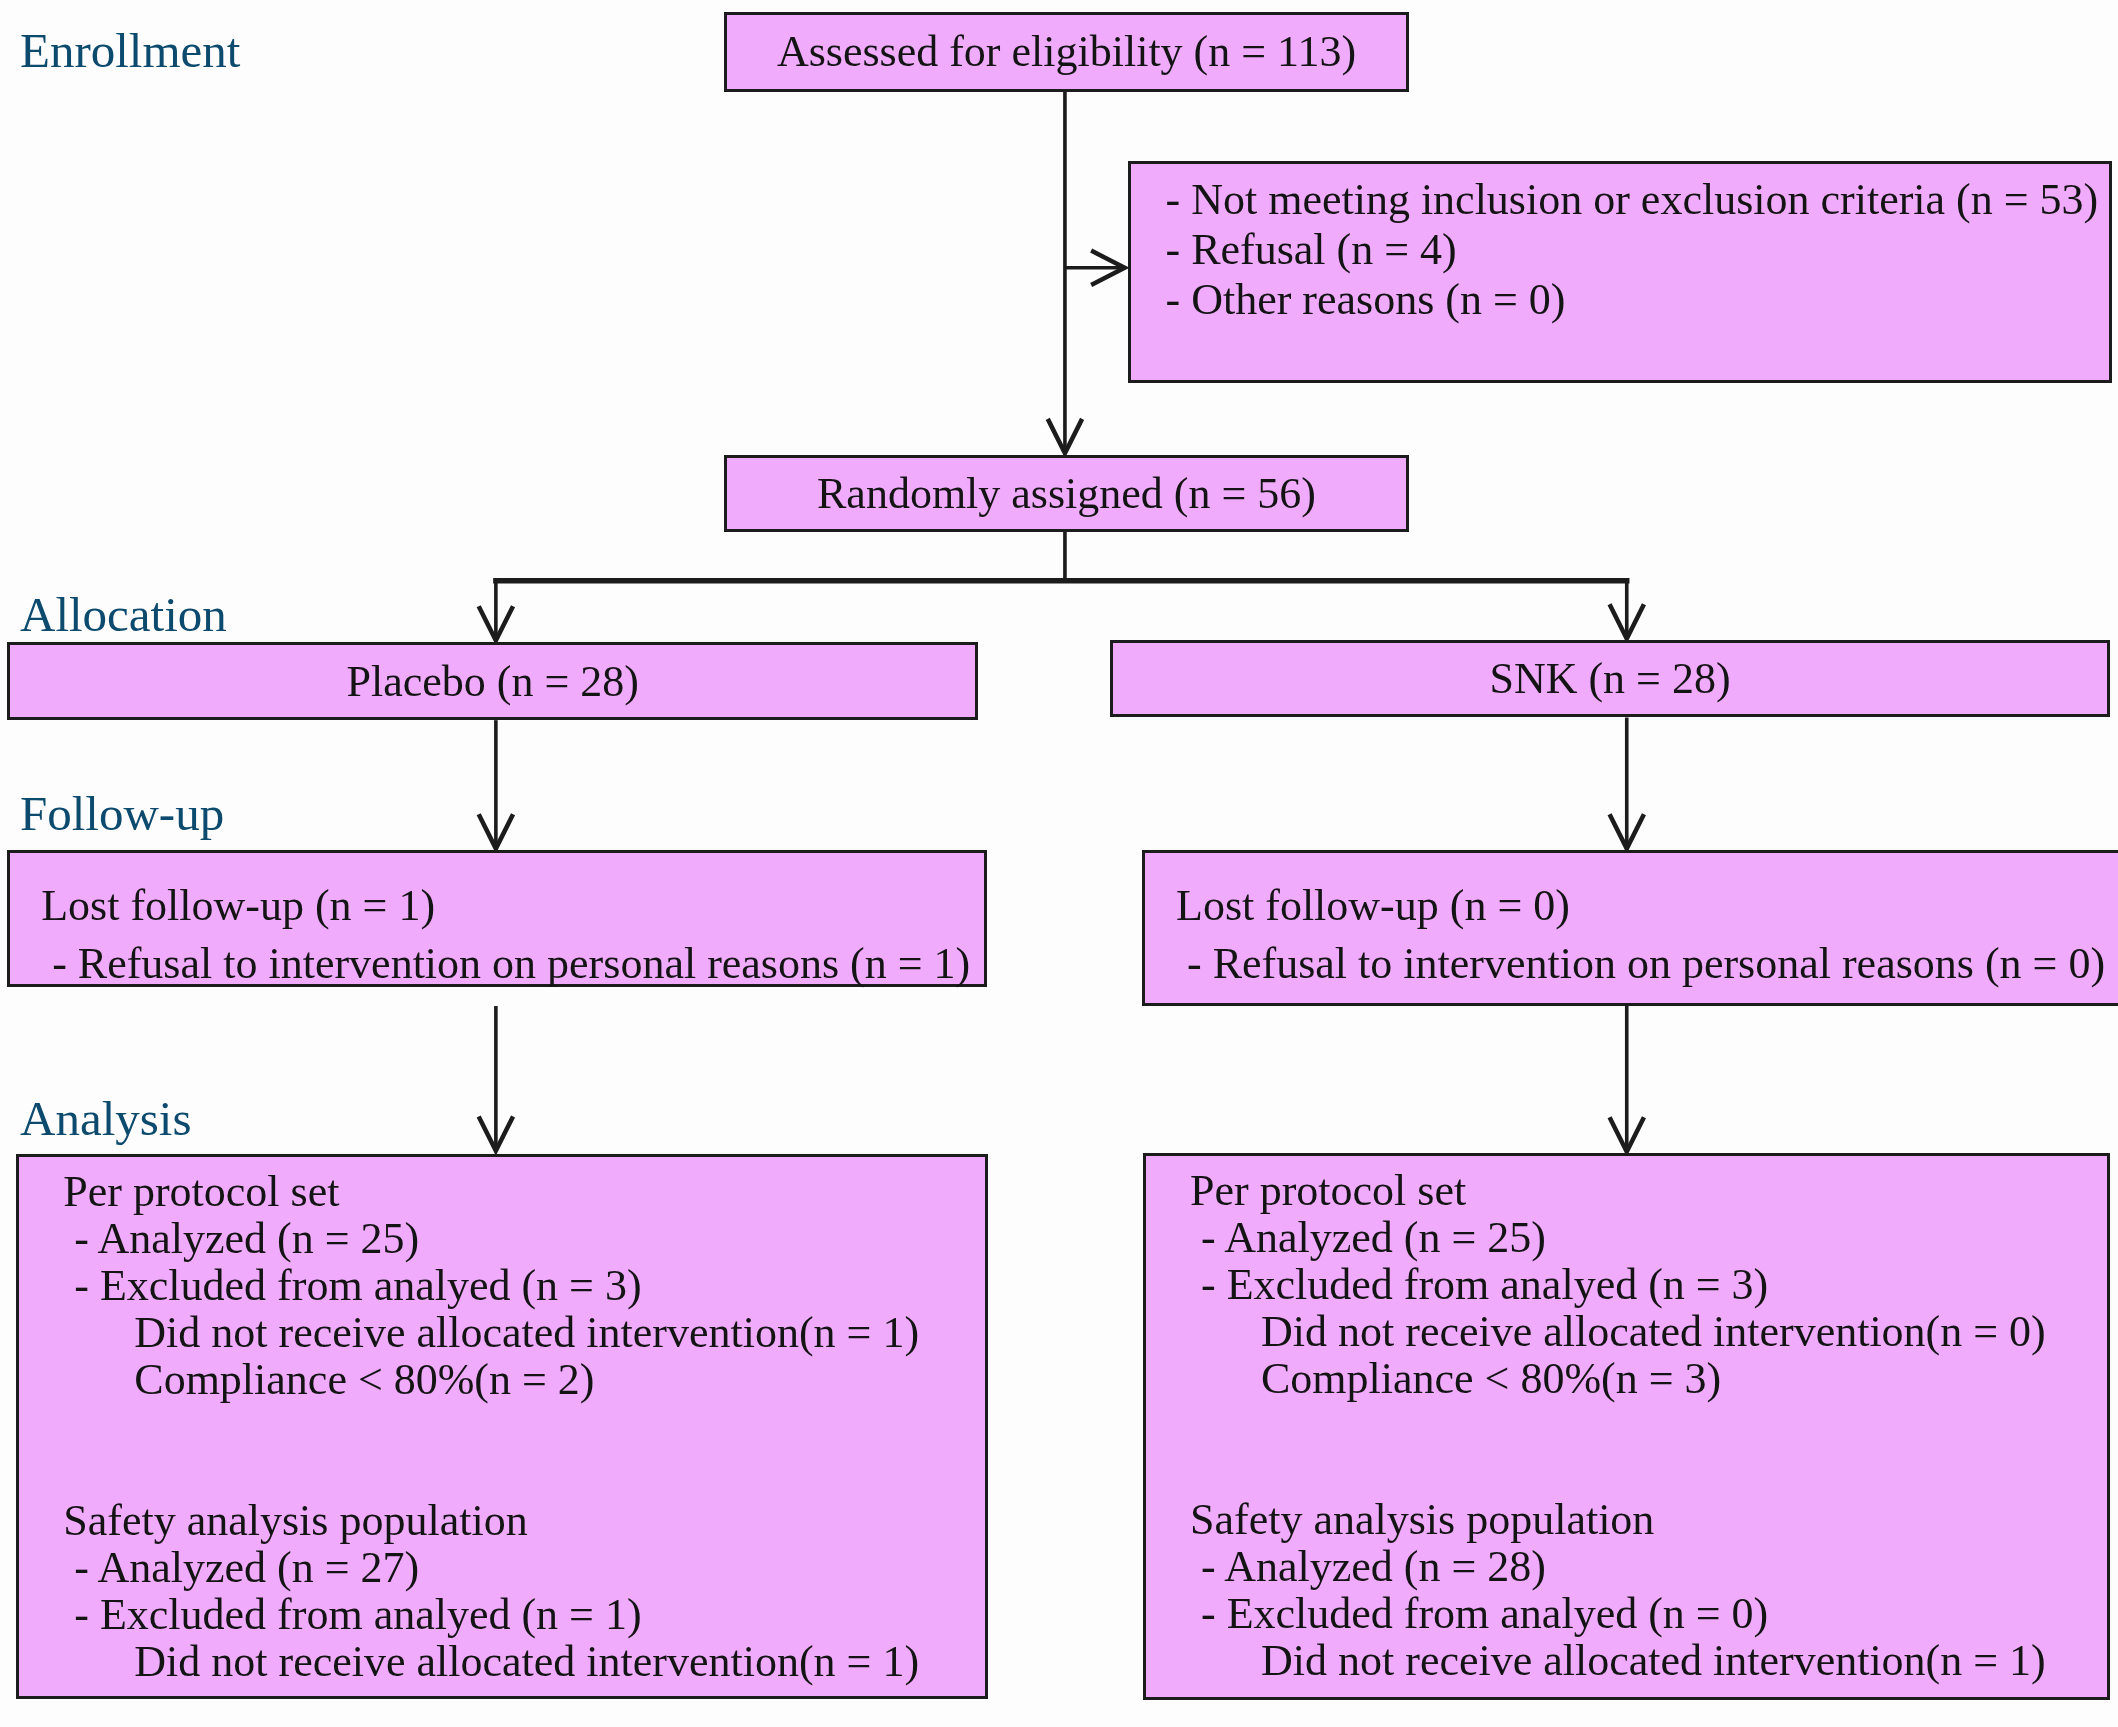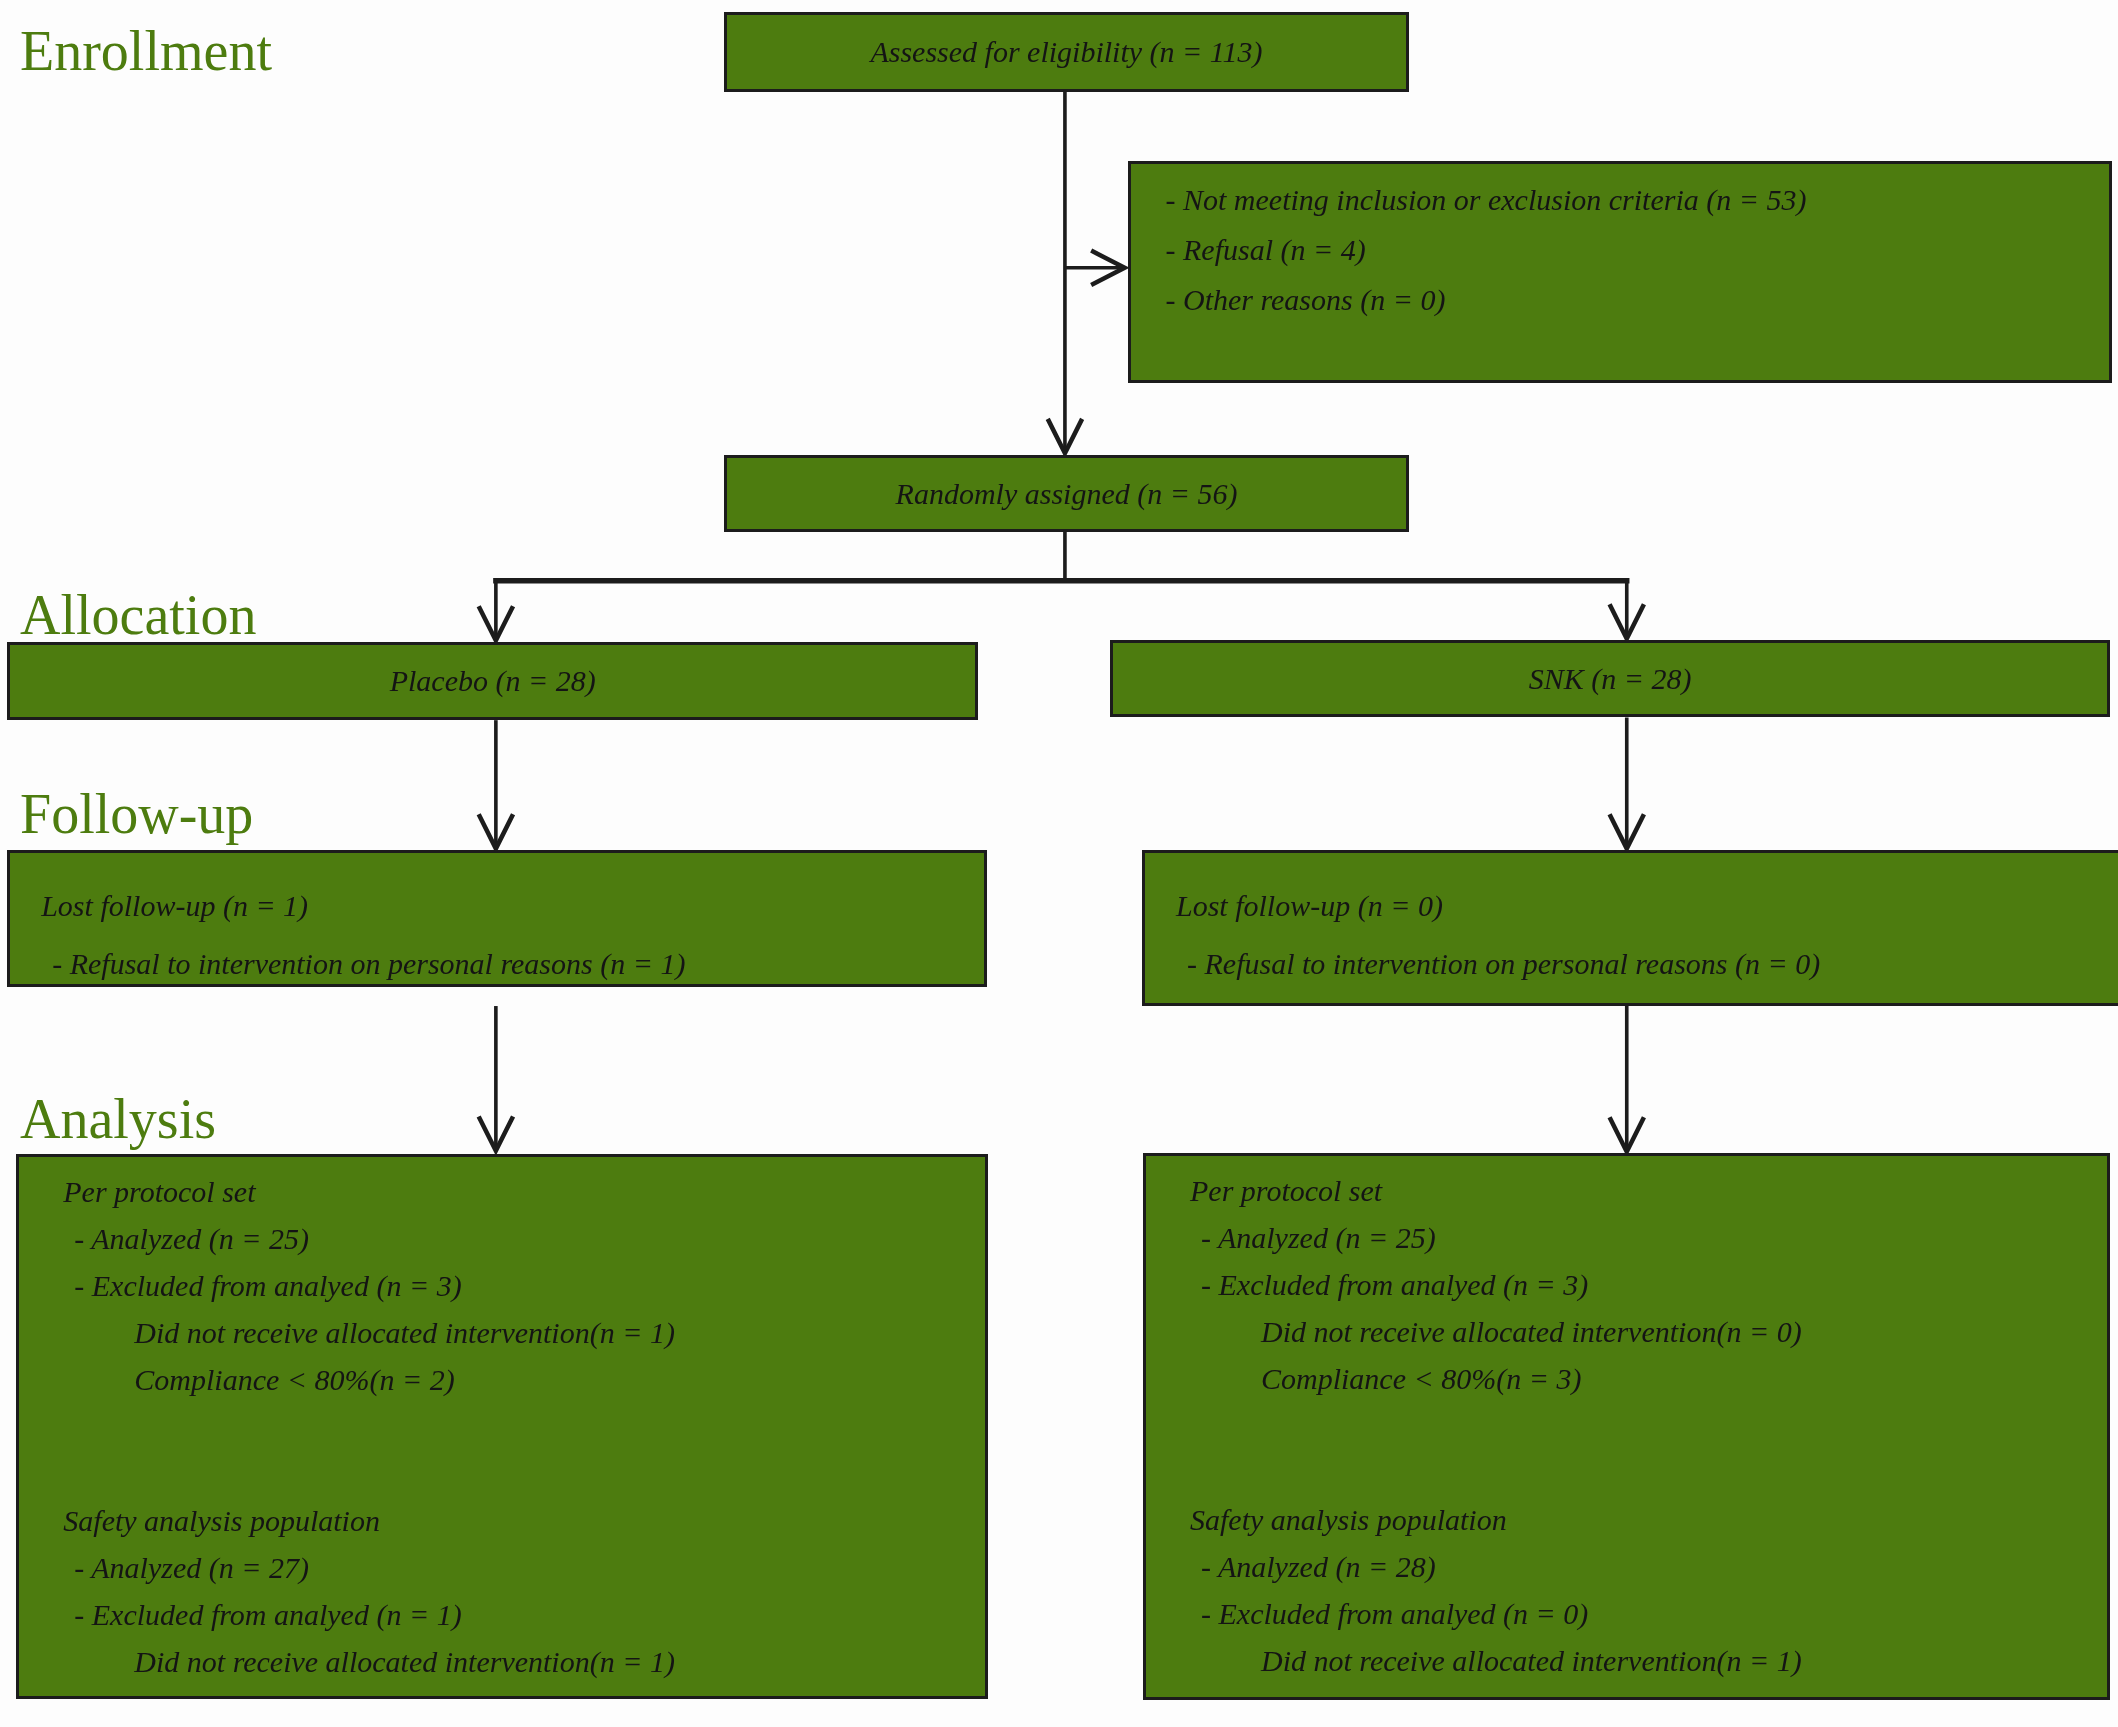--- a/index.html
+++ b/index.html
@@ -13,35 +13,34 @@
     overflow: hidden;
   }
   svg.connectors {
     position: absolute;
     left: 0; top: 0;
     width: 2119px; height: 1728px;
     z-index: 0;
   }
   .stage-label {
     position: absolute;
-    font-size: 56px;
+    font-size: 49px;
     line-height: 54px;
-    color: #4d7c0f;
+    color: #0c4a6e;
     white-space: nowrap;
     z-index: 2;
   }
   .box {
     position: absolute;
     box-sizing: border-box;
     border: 3.6px solid #1c1c1c;
-    background: #4d7c0f;
-    font-size: 30px;
+    background: #f0abfc;
+    font-size: 44px;
     color: #141414;
     z-index: 1;
-    font-style: italic;
   }
   .box.center {
     display: flex;
     align-items: center;
     justify-content: center;
   }
   .box.center .line { white-space: nowrap; }
   .box.multiline { padding-left: 23.5px; }
   .box.excluded-pad { padding-top: 11px; }
   .box.followup-pad { padding-top: 23.5px; padding-left: 31px; }

